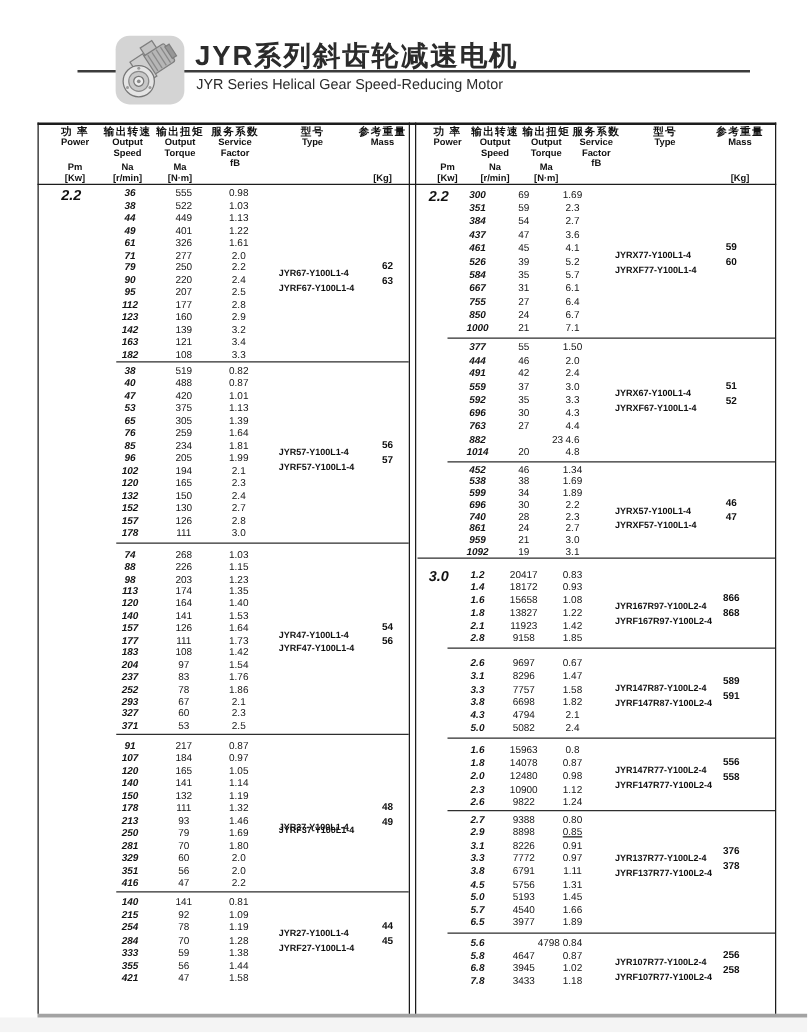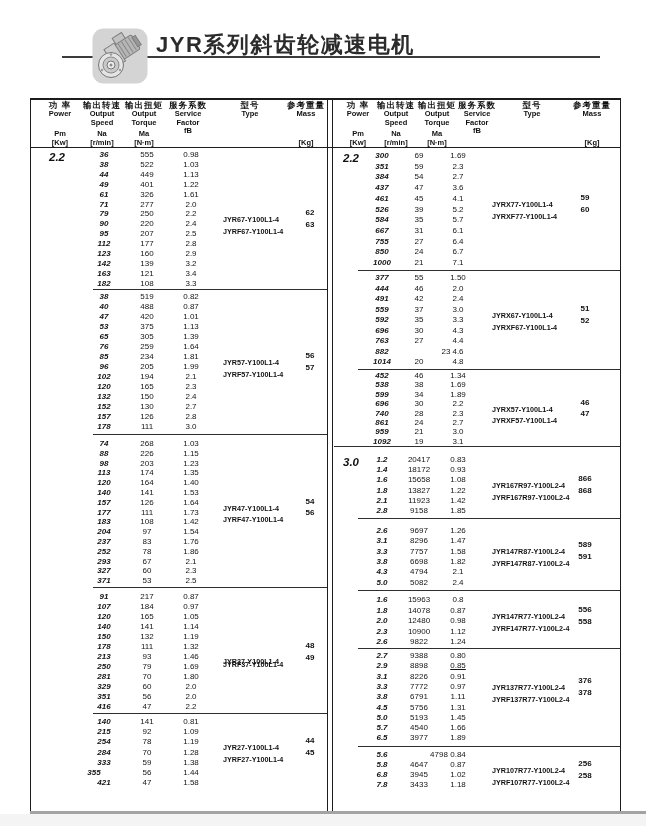--- a/index.html
+++ b/index.html
@@ -61,20 +61,21 @@
       <circle cx="19" cy="37" r="12.5" fill="#e4e4e4" stroke="#767676" stroke-width="1"></circle>
       <circle cx="19" cy="37" r="8" fill="#c9c9c9" stroke="#8a8a8a" stroke-width="1"></circle>
       <circle cx="19" cy="37" r="4" fill="#ededed" stroke="#767676" stroke-width="1"></circle>
       <circle cx="19" cy="37" r="1.5" fill="#8c8c8c"></circle>
       <circle cx="19" cy="26.5" r="1.2" fill="#9a9a9a"></circle>
       <circle cx="10" cy="42" r="1.2" fill="#9a9a9a"></circle>
       <circle cx="28" cy="42" r="1.2" fill="#9a9a9a"></circle>
     </svg>
   </div>
   <div class="title-zh">JYR系列斜齿轮减速电机</div>
+  <div class="title-en">JYR Series Helical Gear Speed-Reducing Motor</div>
 
   <div class="ln rule-top"></div>
   <div class="ln rule-head"></div>
   <div class="bottom-strip"></div>
   <div class="ln rule-bottom"></div>
   <div class="ln v-left"></div>
   <div class="ln v-mid1"></div>
   <div class="ln v-mid2"></div>
   <div class="ln v-right"></div>
 
@@ -306,21 +307,21 @@
       <div class="cell " style="left: 191px; top: 727.2px;">1.09</div>
       <div class="cell c-speed" style="left: 104px; top: 737.4px;">254</div>
       <div class="cell " style="left: 147px; top: 737.4px;">78</div>
       <div class="cell " style="left: 191px; top: 737.4px;">1.19</div>
       <div class="cell c-speed" style="left: 104px; top: 747.6px;">284</div>
       <div class="cell " style="left: 147px; top: 747.6px;">70</div>
       <div class="cell " style="left: 191px; top: 747.6px;">1.28</div>
       <div class="cell c-speed" style="left: 104px; top: 757.8px;">333</div>
       <div class="cell " style="left: 147px; top: 757.8px;">59</div>
       <div class="cell " style="left: 191px; top: 757.8px;">1.38</div>
-      <div class="cell c-speed" style="left: 94px; top: 768px; text-align: center;">355</div>
+      <div class="cell c-speed" style="left: 104px; top: 768px; text-align: center;">355</div>
       <div class="cell " style="left: 147px; top: 768px;">56</div>
       <div class="cell " style="left: 191px; top: 768px;">1.44</div>
       <div class="cell c-speed" style="left: 104px; top: 778.2px;">421</div>
       <div class="cell " style="left: 147px; top: 778.2px;">47</div>
       <div class="cell " style="left: 191px; top: 778.2px;">1.58</div>
       <div class="typeline" style="left: 223px; top: 736.4px;"><div class="tname" style="display: inline-block;">JYR27-Y100L1-4</div><div class="tmass" style="left: 87px;">44</div></div>
       <div class="typeline" style="left: 223px; top: 748.1px;"><div class="tname" style="display: inline-block;">JYRF27-Y100L1-4</div><div class="tmass" style="left: 87px;">45</div></div>
       <div class="th-col" style="left: 358px;">
         <div class="th-zh">功 率</div>
         <div class="th-en">Power</div>
@@ -476,21 +477,21 @@
       <div class="cell c-speed" style="left: 382px; top: 495.8px;">2.1</div>
       <div class="cell " style="left: 419px; top: 495.8px;">11923</div>
       <div class="cell " style="left: 458px; top: 495.8px;">1.42</div>
       <div class="cell c-speed" style="left: 382px; top: 506px;">2.8</div>
       <div class="cell " style="left: 419px; top: 506px;">9158</div>
       <div class="cell " style="left: 458px; top: 506px;">1.85</div>
       <div class="typeline" style="left: 492px; top: 474.4px;"><div class="tname" style="display: inline-block;">JYR167R97-Y100L2-4</div><div class="tmass" style="left: 93px;">866</div></div>
       <div class="typeline" style="left: 492px; top: 486.1px;"><div class="tname" style="display: inline-block;">JYRF167R97-Y100L2-4</div><div class="tmass" style="left: 93px;">868</div></div>
       <div class="cell c-speed" style="left: 382px; top: 526px;">2.6</div>
       <div class="cell " style="left: 419px; top: 526px;">9697</div>
-      <div class="cell " style="left: 458px; top: 526px;">1.26</div>
+      <div class="cell " style="left: 458px; top: 526px;">0.67</div>
       <div class="cell c-speed" style="left: 382px; top: 536.3px;">3.1</div>
       <div class="cell " style="left: 419px; top: 536.3px;">8296</div>
       <div class="cell " style="left: 458px; top: 536.3px;">1.47</div>
       <div class="cell c-speed" style="left: 382px; top: 546.6px;">3.3</div>
       <div class="cell " style="left: 419px; top: 546.6px;">7757</div>
       <div class="cell " style="left: 458px; top: 546.6px;">1.58</div>
       <div class="cell c-speed" style="left: 382px; top: 556.9px;">3.8</div>
       <div class="cell " style="left: 419px; top: 556.9px;">6698</div>
       <div class="cell " style="left: 458px; top: 556.9px;">1.82</div>
       <div class="cell c-speed" style="left: 382px; top: 567.2px;">4.3</div>

